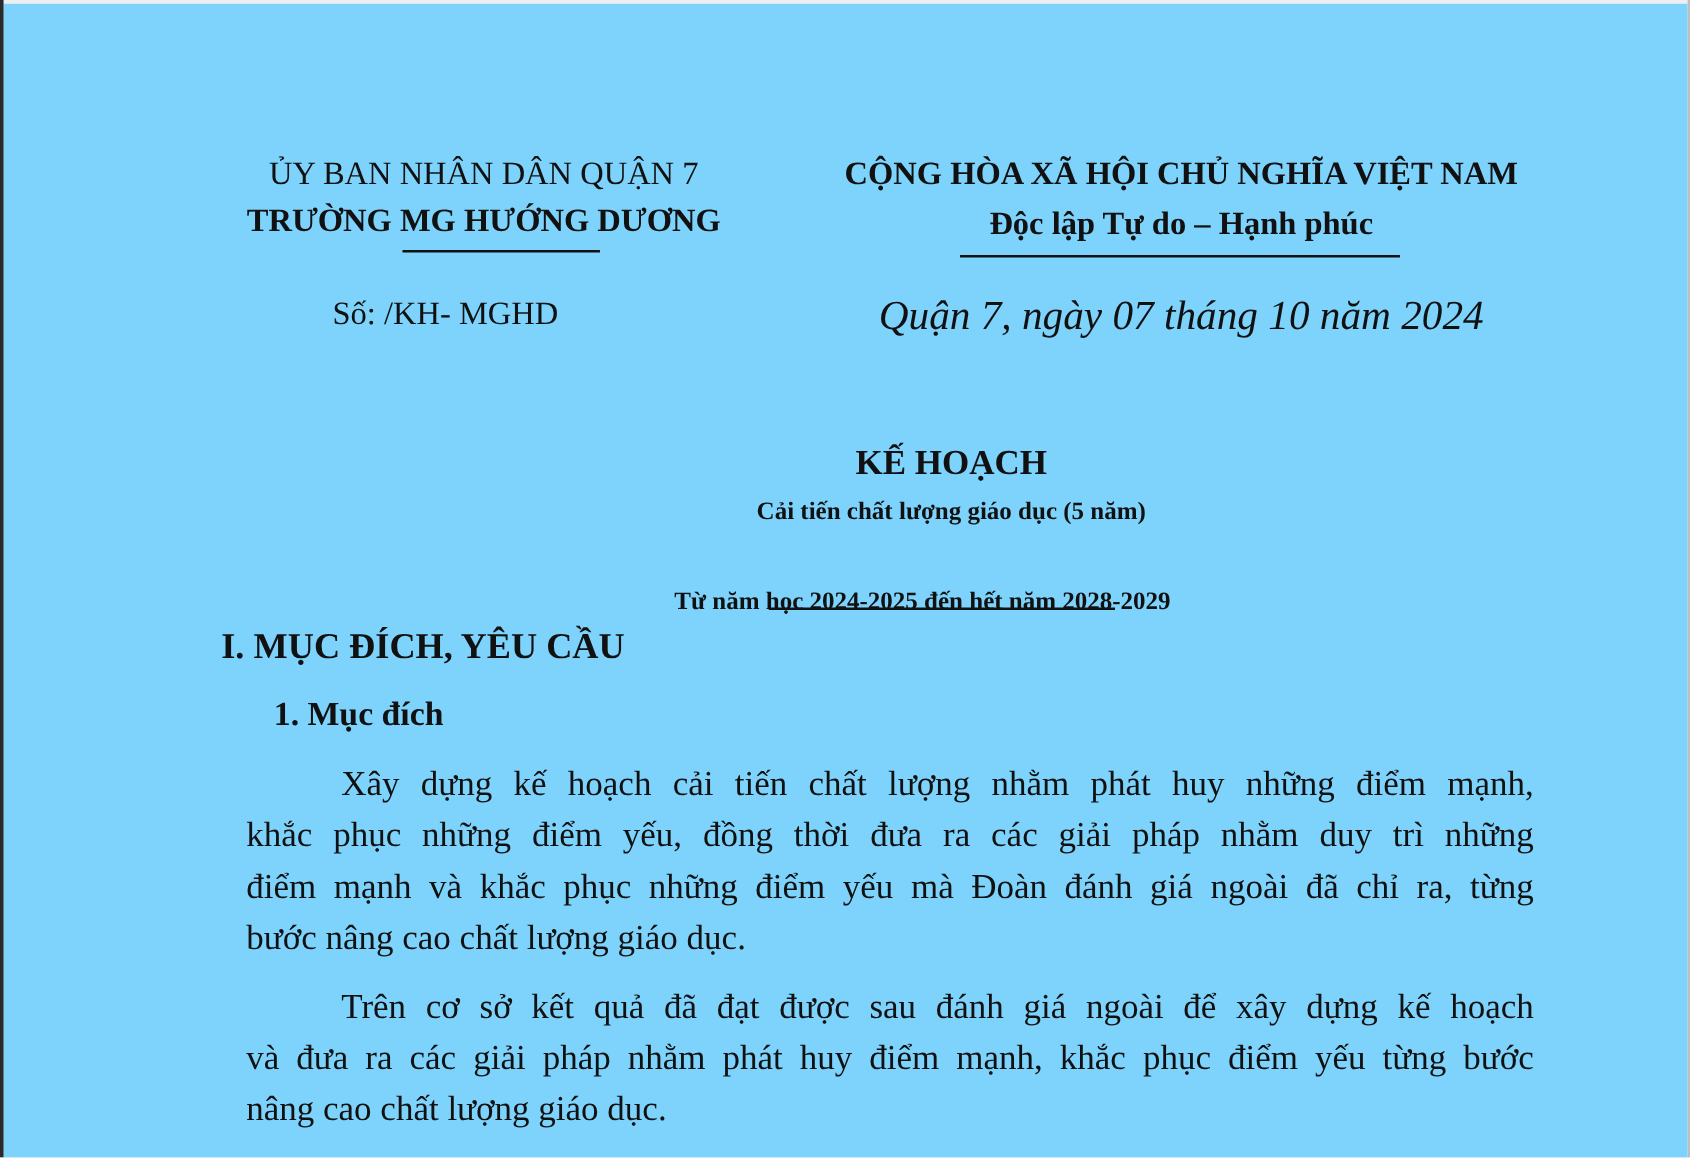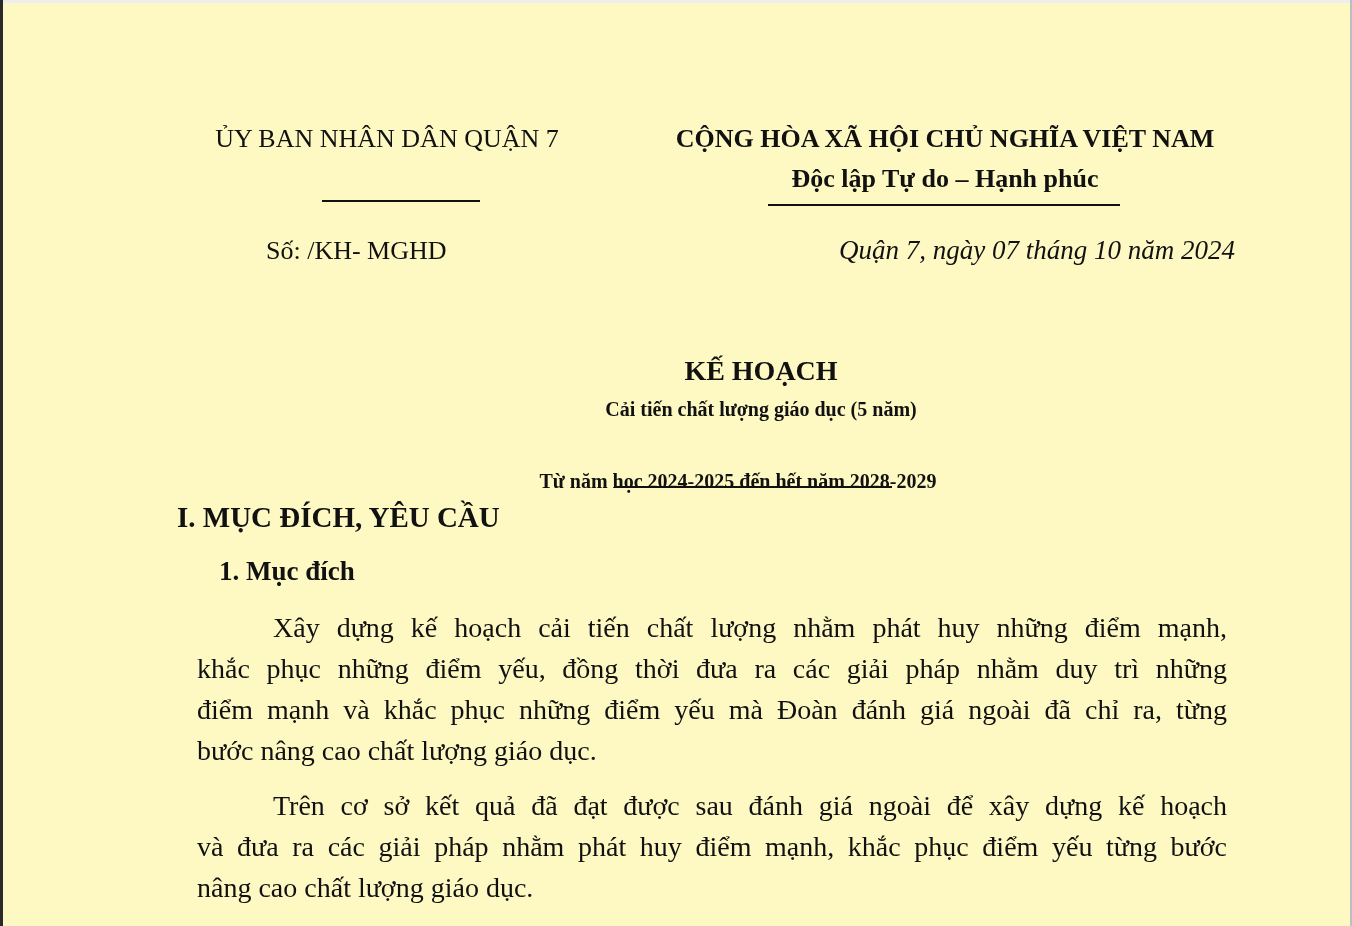--- a/index.html
+++ b/index.html
@@ -22,31 +22,31 @@
     .top-edge {
       position: absolute; left: 3px; top: 0; width: 1347px; height: 3px;
       background: #eeeeee;
     }
     .right-edge {
       position: absolute; right: 0; top: 0; width: 2px; height: 926px;
       background: #bdbdbd;
     }
     .page {
       position: absolute; left: 3px; top: 3px; width: 1347px; height: 923px;
-      background: #fef9c3;
+      background: #7dd3fc;
     }
     .abs { position: absolute; white-space: nowrap; }
     .center { text-align: center; }
 
     .hdr-left { left: 180px; width: 408px; }
     .hdr-right { left: 650px; width: 580px; }
 
     .t-regular { font-size: 26px; font-weight: normal; }
     .t-bold { font-size: 26px; font-weight: bold; }
-    .t-italic { font-size: 27px; font-style: italic; text-align: right; }
+    .t-italic { font-size: 33px; font-style: italic; }
 
     .rule { position: absolute; height: 1.5px; background: #111; }
 
     .title-main { font-size: 28px; font-weight: bold; }
     .title-sub { font-size: 20px; font-weight: bold; }
 
     .section { font-size: 29px; font-weight: bold; }
     .subsection { font-size: 27px; font-weight: bold; }
 
     .para {
@@ -70,20 +70,21 @@
 </head>
 <body>
 
 <div class="left-edge"></div>
 <div class="top-edge"></div>
 <div class="right-edge"></div>
 
 <div class="page">
 
   <div class="abs hdr-left center t-regular" style="top:121px;">ỦY BAN NHÂN DÂN QUẬN 7</div>
+  <div class="abs hdr-left center t-bold" style="top:159px;">TRƯỜNG MG HƯỚNG DƯƠNG</div>
   <div class="rule" style="left:319px; top:197px; width:158px;"></div>
   <div class="abs hdr-right center t-bold" style="top:121px; left:652px;">CỘNG HÒA XÃ HỘI CHỦ NGHĨA VIỆT NAM</div>
 
   <div class="abs t-regular" style="left:263px; top:233px;">Số:   /KH- MGHD</div>
   <div class="abs hdr-right center t-bold" style="top:161px; left:652px;">Độc lập Tự do – Hạnh phúc</div>
   <div class="rule" style="left:765px; top:201px; width:352px;"></div>
   <div class="abs hdr-right center t-italic" style="top:232px; left:652px;">Quận 7, ngày 07 tháng 10 năm 2024</div>
 
   <div class="abs center title-main" style="left:400px; width:716px; top:352px;">KẾ HOẠCH</div>
   <div class="abs center title-sub" style="left:400px; width:716px; top:395px;">Cải tiến chất lượng giáo dục (5 năm)</div>

